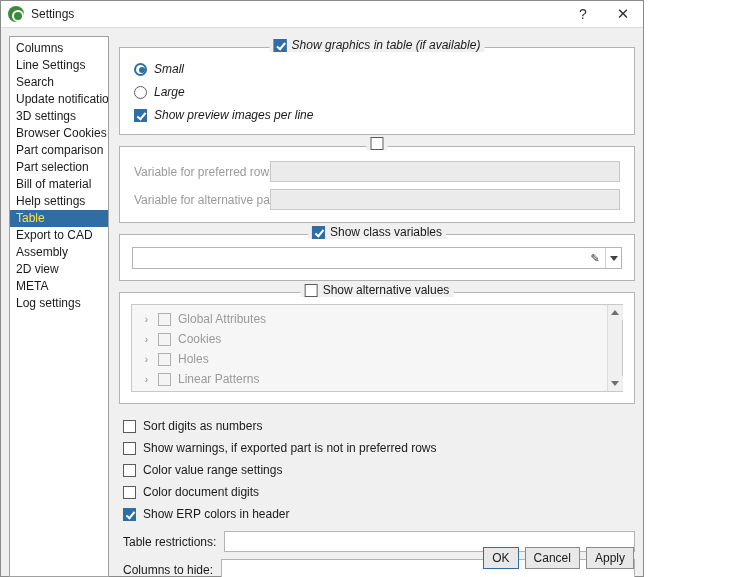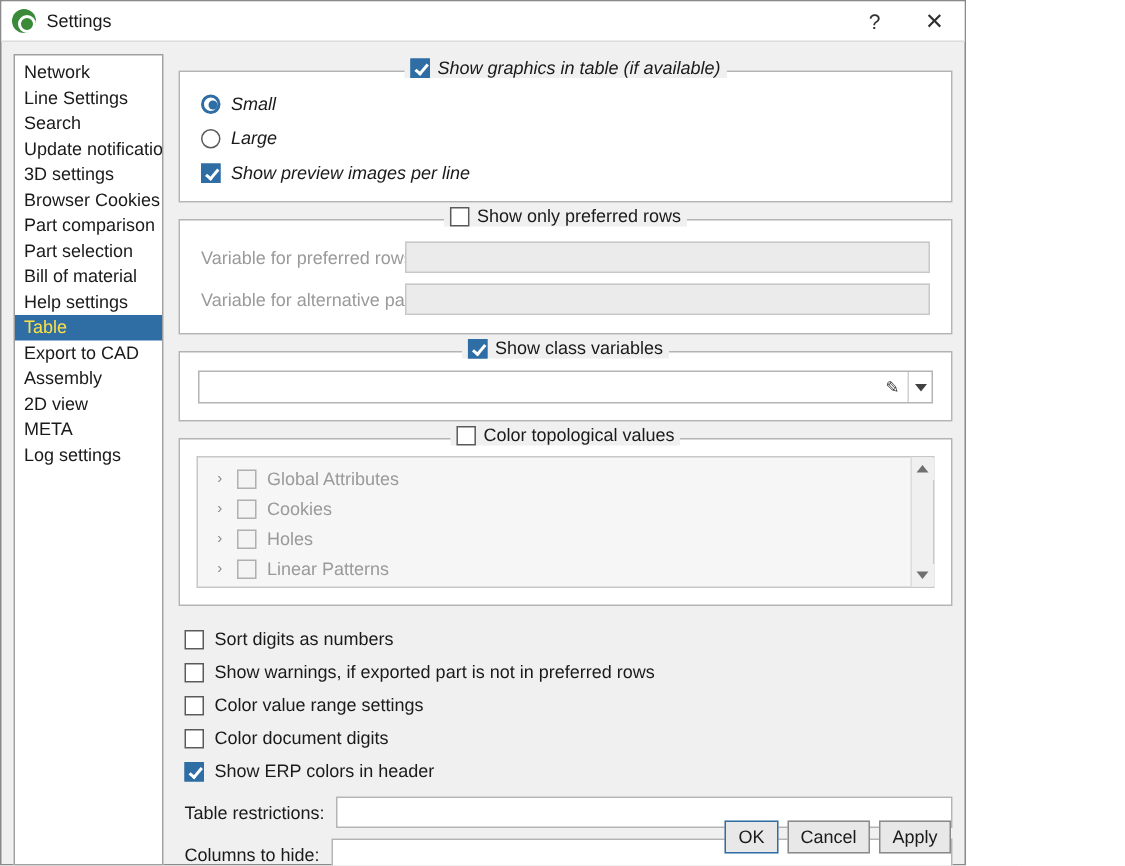--- a/index.html
+++ b/index.html
@@ -292,21 +292,21 @@
   <div class="titlebar">
     <div class="title-icon"></div>
     <div class="title-text">Settings</div>
     <div class="title-btn">?</div>
     <div class="title-btn close">✕</div>
   </div>
 
   <div class="body">
 
     <div class="nav">
-      <div class="nav-item">Network</div>
+      <div class="nav-item">Columns</div>
       <div class="nav-item">Line Settings</div>
       <div class="nav-item">Search</div>
       <div class="nav-item">Update notification</div>
       <div class="nav-item">3D settings</div>
       <div class="nav-item">Browser Cookies</div>
       <div class="nav-item">Part comparison</div>
       <div class="nav-item">Part selection</div>
       <div class="nav-item">Bill of material</div>
       <div class="nav-item">Help settings</div>
       <div class="nav-item selected">Table</div>
@@ -334,21 +334,20 @@
         </div>
         <div class="row">
           <span class="cb checked"></span>
           <span class="txt">Show preview images per line</span>
         </div>
       </div>
 
       <div class="group g2">
         <div class="group-title">
           <span class="cb"></span>
-          <span class="lbl">Show only preferred rows</span>
         </div>
         <div class="frow">
           <span class="field-label">Variable for preferred rows:</span>
           <input class="input disabled" type="text" disabled="" value="" style="">
         </div>
         <div class="frow">
           <span class="field-label">Variable for alternative part:</span>
           <input class="input disabled" type="text" disabled="" value="" style="">
         </div>
       </div>
@@ -363,21 +362,21 @@
           <span class="pencil">✎</span>
           <span class="arrow">
               <i></i>
             </span>
         </div>
       </div>
 
       <div class="group g4">
         <div class="group-title">
           <span class="cb"></span>
-          <span class="lbl">Color topological values</span>
+          <span class="lbl">Show alternative values</span>
         </div>
         <div class="tree">
           <div class="tree-body">
             <div class="tree-row">
               <span class="chev">›</span>
               <span class="cb disabled"></span>
               <span class="txt">Global Attributes</span>
             </div>
             <div class="tree-row">
               <span class="chev">›</span>

